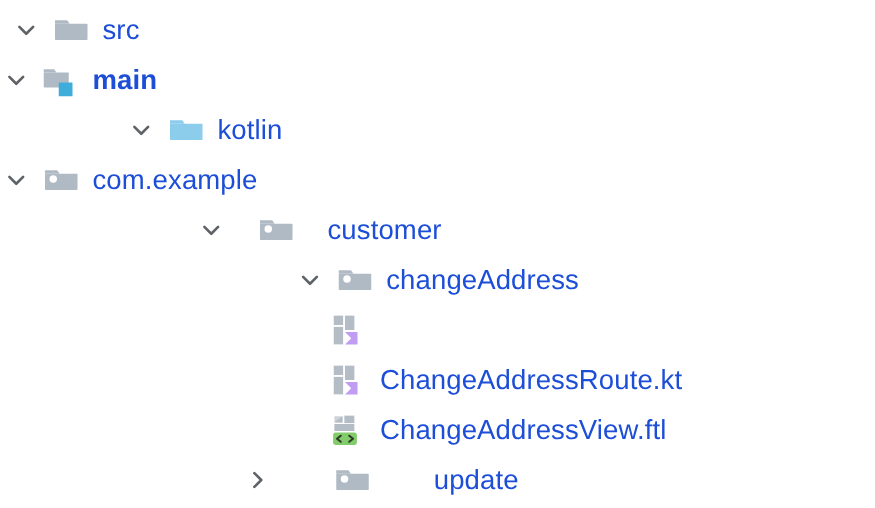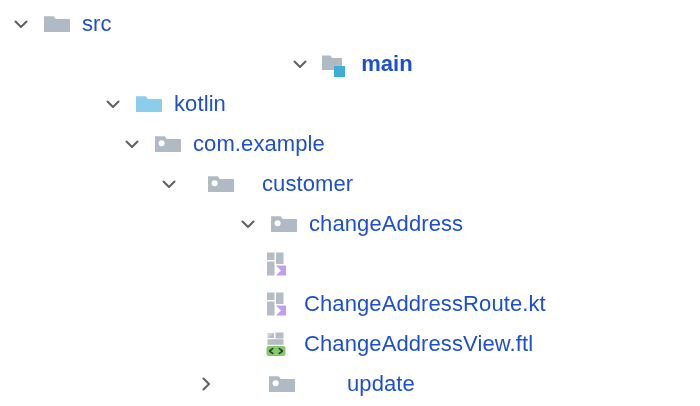--- a/index.html
+++ b/index.html
@@ -74,21 +74,21 @@
         </svg>
       </span>
       <span class="icon">
         <svg width="30" height="30" viewBox="0 0 30 30" xmlns="http://www.w3.org/2000/svg">
           <rect x="2" y="10" width="26" height="13" rx="0.6" fill="#b0bac4"></rect>
           <path d="M2 7.2 h9.8 l1.9 2.8 H2 Z" fill="#b0bac4"></path>
         </svg>
       </span>
       <span class="label">src</span>
     </div>
-    <div class="row" style="top: 44px;  justify-content: center;">
+    <div class="row" style="top: 44px; ">
       <span class="twisty">
         <svg width="26" height="26" viewBox="0 0 26 26" xmlns="http://www.w3.org/2000/svg">
           <path d="M7.5 10.5 L13 16 L18.5 10.5" fill="none" stroke="#5f6368" stroke-width="2.1" stroke-linecap="round" stroke-linejoin="round"></path>
         </svg>
       </span>
       <span class="icon">
         <svg width="30" height="30" viewBox="0 0 30 30" xmlns="http://www.w3.org/2000/svg">
           <rect x="1" y="9" width="20" height="12" rx="0.6" fill="#b0bac4"></rect>
           <path d="M1 6.4 h8.4 l1.8 2.6 H1 Z" fill="#b0bac4"></path>
           <rect x="13" y="17" width="11" height="11" fill="#3fadda"></rect>
@@ -103,21 +103,21 @@
         </svg>
       </span>
       <span class="icon">
         <svg width="30" height="30" viewBox="0 0 30 30" xmlns="http://www.w3.org/2000/svg">
           <rect x="2" y="10" width="26" height="13" rx="0.6" fill="#8ccdec"></rect>
           <path d="M2 7.2 h9.8 l1.9 2.8 H2 Z" fill="#8ccdec"></path>
         </svg>
       </span>
       <span class="label">kotlin</span>
     </div>
-    <div class="row" style="top: 124px; padding-left: 119px; text-align: center;">
+    <div class="row" style="top: 124px;  text-align: center;">
       <span class="twisty">
         <svg width="26" height="26" viewBox="0 0 26 26" xmlns="http://www.w3.org/2000/svg">
           <path d="M7.5 10.5 L13 16 L18.5 10.5" fill="none" stroke="#5f6368" stroke-width="2.1" stroke-linecap="round" stroke-linejoin="round"></path>
         </svg>
       </span>
       <span class="icon">
         <svg width="30" height="30" viewBox="0 0 30 30" xmlns="http://www.w3.org/2000/svg">
           <rect x="2" y="10" width="26" height="13" rx="0.6" fill="#b0bac4"></rect>
           <path d="M2 7.2 h9.8 l1.9 2.8 H2 Z" fill="#b0bac4"></path>
           <circle cx="8.6" cy="14.2" r="3" fill="#ffffff"></circle>

